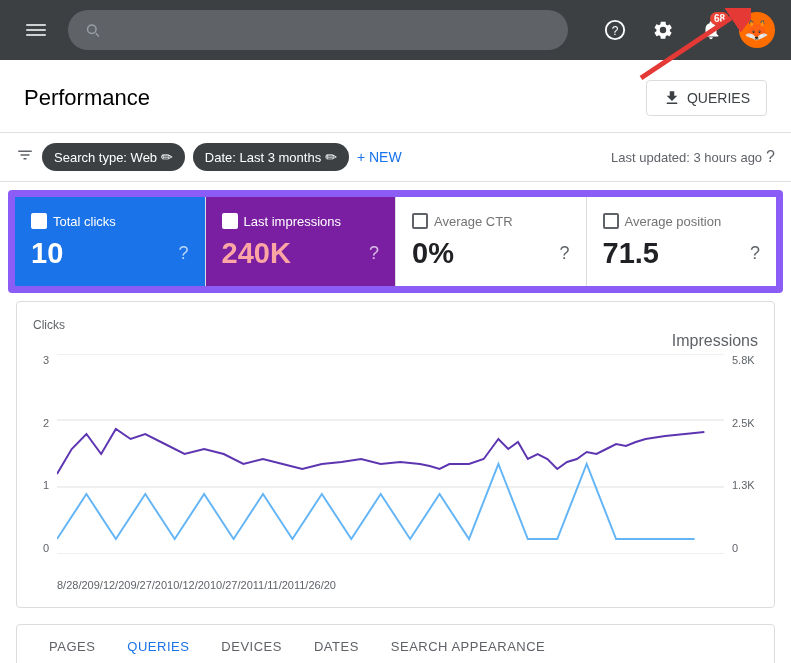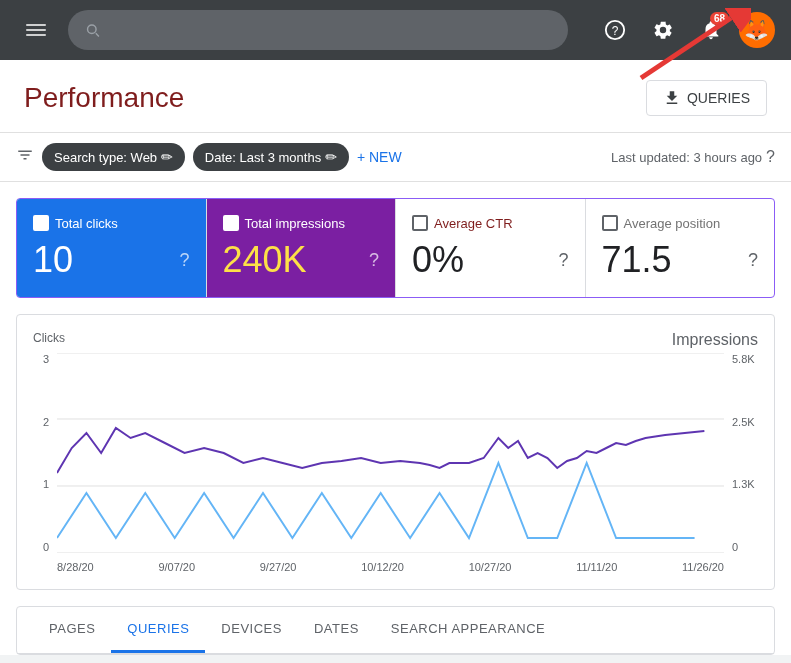--- a/index.html
+++ b/index.html
@@ -57,23 +57,23 @@
 
     
     .performance-header {
       display: flex;
       align-items: center;
       justify-content: space-between;
       padding: 20px 24px 16px;
       border-bottom: 1px solid #e0e0e0;
     }
     .performance-title {
-      font-size: 28px;
+      font-size: 22px;
       font-weight: 400;
-      color: #7f1d1d;
+      color: #000000;
     }
     .export-btn {
       display: flex; align-items: center; gap: 6px;
       border: 1px solid #dadce0; border-radius: 4px;
       padding: 8px 16px; background: white; cursor: pointer;
       font-size: 14px; color: #3c4043; font-weight: 500;
     }
 
     
     .filters-row {
@@ -99,25 +99,25 @@
       margin-left: auto;
       font-size: 13px;
       color: #5f6368;
       display: flex; align-items: center; gap: 4px;
     }
     .help-icon-sm { color: #5f6368; font-size: 16px; cursor: pointer; }
 
     
     .metrics-row {
       display: flex;
-      margin: 16px;
+      margin: 8px;
       gap: 0;
       border-radius: 4px;
       overflow: hidden;
-      border: 1px solid #8b5cf6;
+      border: 7px solid #8b5cf6;
     }
     .metric-card {
       flex: 1;
       padding: 16px;
       border-right: 1px solid #dadce0;
       cursor: pointer;
     }
     .metric-card:last-child { border-right: none; }
     .metric-card.active-blue { background: #1a73e8; }
     .metric-card.active-purple { background: #7b1fa2; }
@@ -125,21 +125,21 @@
       display: flex; align-items: center; gap: 6px;
       font-size: 13px; margin-bottom: 8px;
     }
     .metric-card.active-blue .metric-label,
     .metric-card.active-blue .metric-value,
     .metric-card.active-blue .metric-help { color: white; }
     .metric-card.active-purple .metric-label,
     .metric-card.active-purple .metric-value,
     .metric-card.active-purple .metric-help { color: white; }
     .metric-label-text { font-weight: 500; font-size: 13px; }
-    .metric-value { font-size: 36px; font-weight: 400; color: #202124; text-align: right; }
+    .metric-value { font-size: 29px; font-weight: 700; color: #202124; text-align: right; }
     .metric-help { font-size: 18px; color: #5f6368; cursor: pointer; }
     .checkbox-icon {
       width: 16px; height: 16px; border: 2px solid currentColor;
       border-radius: 2px; display: flex; align-items: center; justify-content: center;
       font-size: 11px;
     }
     .metric-card.active-blue .checkbox-icon,
     .metric-card.active-purple .checkbox-icon {
       background: currentColor;
     }
@@ -150,20 +150,21 @@
     .chart-container {
       margin: 0 16px 16px;
       border: 1px solid #dadce0;
       border-radius: 4px;
       padding: 16px;
     }
     .chart-labels-row {
       display: flex;
       justify-content: space-between;
       margin-bottom: 4px;
+      flex-direction: column;
     }
     .chart-label-left { font-size: 12px; color: #5f6368; }
     .chart-label-right { font-size: 16px; color: #5f6368; text-align: right; }
 
     
     .tabs-section {
       background: white;
       margin: 16px;
       border: 1px solid #dadce0;
       border-radius: 4px;
@@ -299,32 +300,32 @@
           <span class="metric-value" style="color:white;">10</span>
           <span class="metric-help" style="color:rgba(255,255,255,0.7);">?</span>
         </div>
       </div>
 
       <div class="metric-card active-purple">
         <div class="metric-label">
           <div class="checkbox-icon" style="color:white; border-color:white;">
             <span class="checkbox-check">✓</span>
           </div>
-          <span class="metric-label-text" style="color:white;">Total impressions</span>
+          <span class="metric-label-text" style="color:white;">Last impressions</span>
         </div>
         <div class="metric-footer">
-          <span class="metric-value" style="color:#fde047;">240K</span>
+          <span class="metric-value" style="color:#fca5a5;">240K</span>
           <span class="metric-help" style="color:rgba(255,255,255,0.7);">?</span>
         </div>
       </div>
 
       <div class="metric-card">
         <div class="metric-label">
           <div class="checkbox-icon" style="color:#5f6368; border-color:#5f6368;"></div>
-          <span class="metric-label-text" style="color:#7f1d1d;">Average CTR</span>
+          <span class="metric-label-text" style="color:#737373;">Average CTR</span>
         </div>
         <div class="metric-footer">
           <span class="metric-value">0%</span>
           <span class="metric-help">?</span>
         </div>
       </div>
 
       <div class="metric-card">
         <div class="metric-label">
           <div class="checkbox-icon" style="color:#5f6368; border-color:#5f6368;"></div>
@@ -358,23 +359,23 @@
             <line x1="0" y1="66" x2="680" y2="66" stroke="#e0e0e0" stroke-width="1"></line>
             <line x1="0" y1="133" x2="680" y2="133" stroke="#e0e0e0" stroke-width="1"></line>
             <line x1="0" y1="200" x2="680" y2="200" stroke="#e0e0e0" stroke-width="1"></line>
 
             <polyline points="0,185 30,140 60,185 90,140 120,185 150,140 180,185 210,140 240,185 270,140 300,185 330,140 360,185 390,140 420,185 450,110 480,185 510,185 540,110 570,185 600,185 650,185" fill="none" stroke="#64b5f6" stroke-width="2"></polyline>
 
             <polyline points="0,120 15,95 30,80 45,100 60,75 75,85 90,80 110,90 130,100 150,95 170,100 190,110 210,105 230,110 250,115 270,110 290,108 310,105 330,110 350,108 370,110 380,112 390,115 400,110 420,110 435,105 450,85 460,95 470,88 480,105 490,100 500,105 510,115 520,108 530,105 540,98 550,100 560,95 570,90 580,92 590,88 600,85 620,82 640,80 660,78" fill="none" stroke="#5e35b1" stroke-width="2"></polyline>
           </svg>
 
           
-          <div style="display:flex; justify-content:space-between; margin-top:4px; font-size:11px; color:#5f6368;">
+          <div style="display:flex; margin-top:21px; font-size:11px; color:#5f6368;">
             <span>8/28/20</span>
-            <span>9/07/20</span>
+            <span>9/12/20</span>
             <span>9/27/20</span>
             <span>10/12/20</span>
             <span>10/27/20</span>
             <span>11/11/20</span>
             <span>11/26/20</span>
           </div>
         </div>
 
         <div style="display:flex; flex-direction:column; justify-content:space-between; text-align:left; font-size:11px; color:#5f6368; height:200px; padding-left:4px; min-width:30px;">
           <span>5.8K</span>

